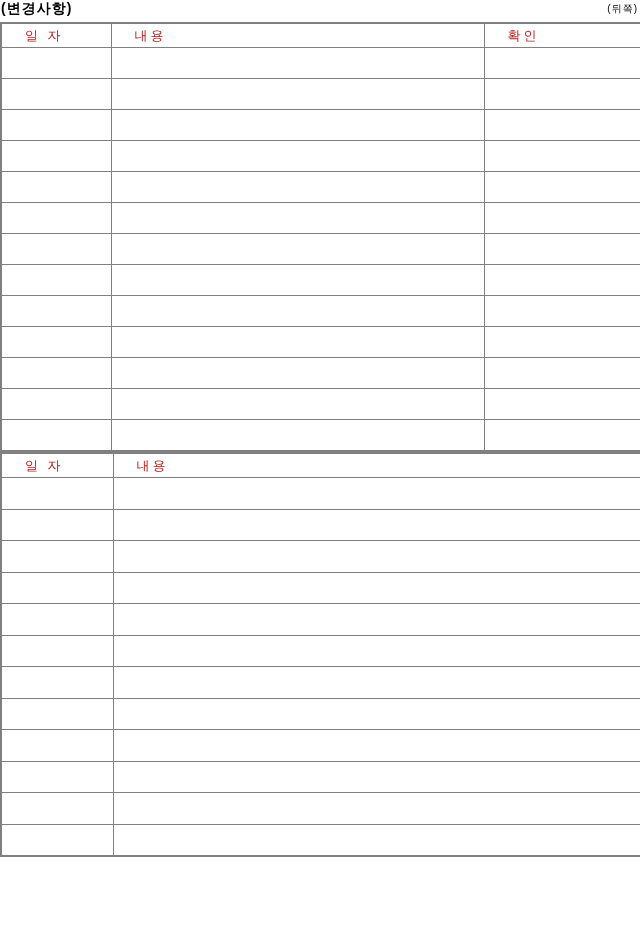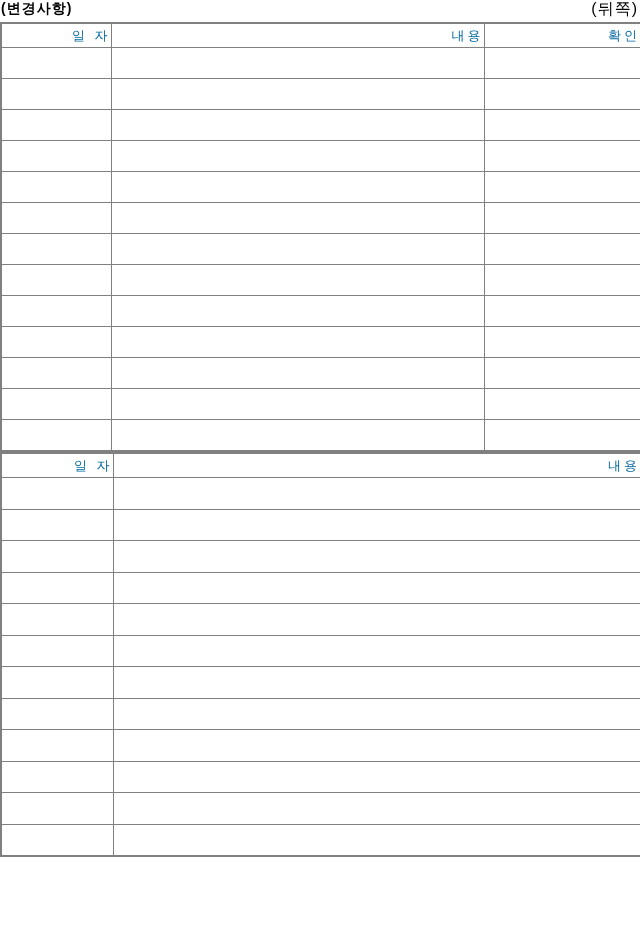--- a/index.html
+++ b/index.html
@@ -24,21 +24,21 @@
   }
   .section-title {
     font-size: 14px;
     font-weight: bold;
     color: #000000;
     line-height: 16px;
     letter-spacing: 1px;
     padding-left: 1px;
   }
   .back-label {
-    font-size: 16px;
+    font-size: 10px;
     color: #000000;
     line-height: 14px;
     margin-top: 2px;
     padding-right: 2px;
     letter-spacing: 1px;
   }
   table.form-table {
     border-collapse: collapse;
     table-layout: fixed;
     width: 640px;
@@ -48,22 +48,22 @@
   table.form-table th,
   table.form-table td {
     border: 1px solid #808080;
     padding: 0;
     background: #ffffff;
   }
   table.form-table th {
     height: 23px;
     font-size: 13px;
     font-weight: normal;
-    color: #0369a1;
-    text-align: right;
+    color: #b91c1c;
+    text-align: left;
     vertical-align: middle;
     letter-spacing: 3px;
     padding-left: 23px;
   }
   table.form-table td {
     height: 30px;
   }
   #changes-table {
     margin-top: 5px;
   }

